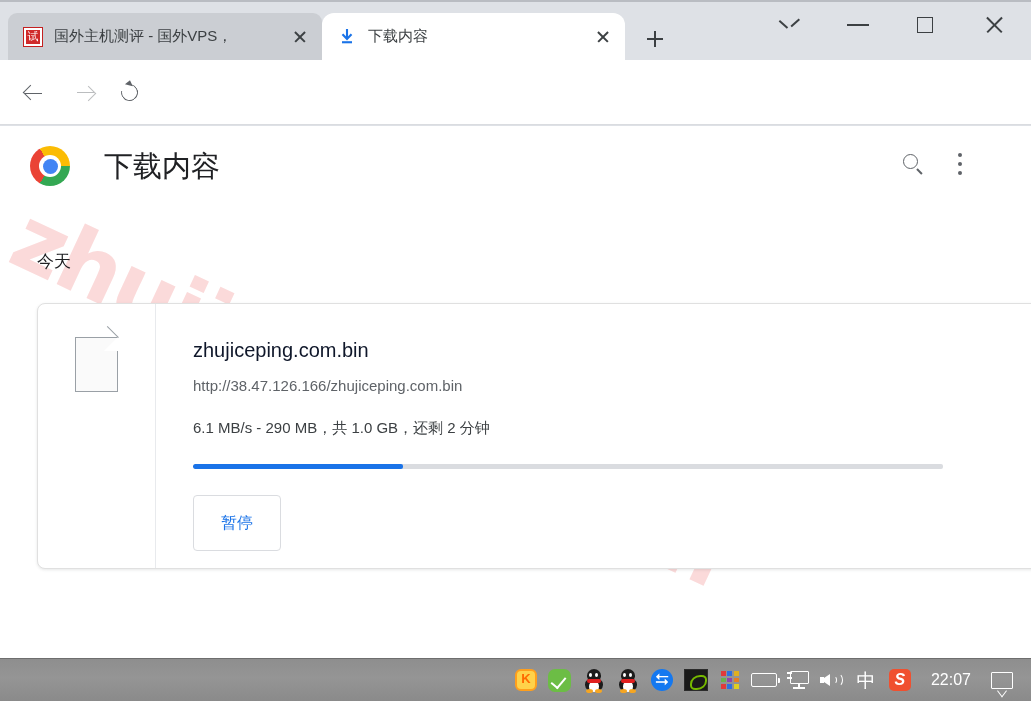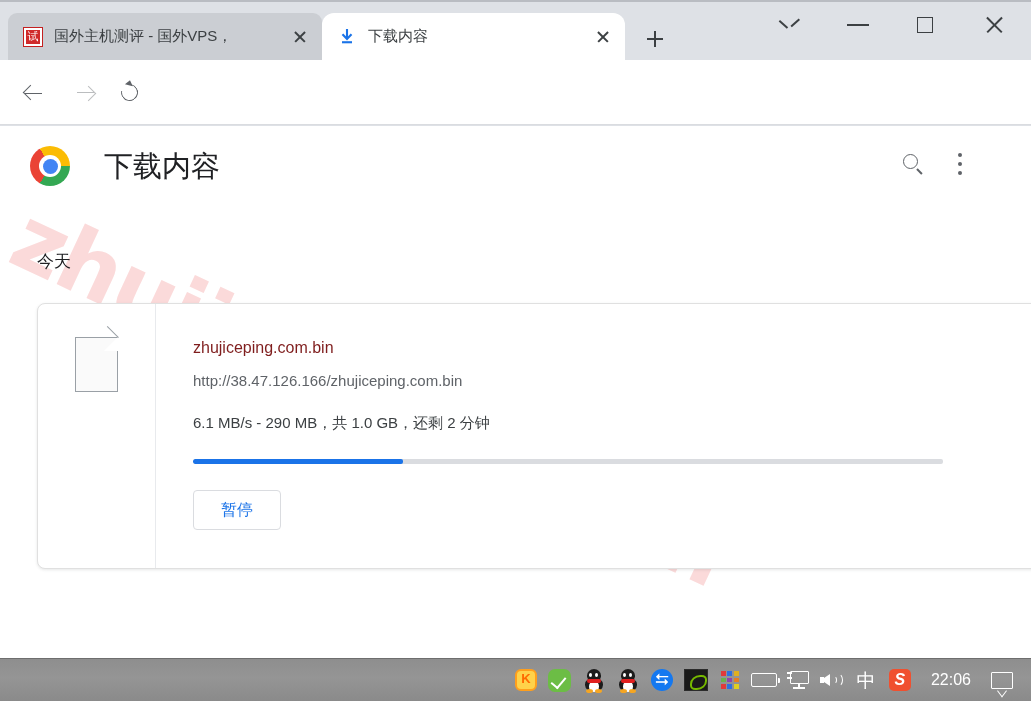--- a/index.html
+++ b/index.html
@@ -243,33 +243,33 @@
     content:""; position:absolute; right:-1.3px; top:-1.3px;
     border-left:14px solid transparent; border-bottom:14px solid #ffffff;
   }
   #file-icon::after{
     content:""; position:absolute; right:-1px; top:-1px; width:15.5px; height:1.3px;
     background:#9aa0a6; transform:rotate(45deg); transform-origin:right top;
   }
 
   #download-info-col { flex:1 1 auto; padding:35px 0 0 37px; position:relative; }
   #file-name {
-    font-size:16px; color:#7f1d1d; font-weight:500; text-decoration:none; display:inline-block;
+    font-size:20px; color:#0f172a; font-weight:500; text-decoration:none; display:inline-block;
   }
   #file-url { margin-top:15px; font-size:15px; color:#5f6368; }
   #download-status { margin-top:25px; font-size:15px; color:#3c4043; }
 
   #progress-track {
     margin-top:26px; width:750px; height:5px; background:#dadce0; border-radius:2px; overflow:hidden;
   }
   #progress-fill { height:100%; background:#1a73e8; border-radius:2px; }
 
   #download-actions { margin-top:26px; display:flex; gap:14px; }
   .action-button {
-    min-width:88px; height:40px; padding:0 20px;
+    min-width:88px; height:56px; padding:0 20px;
     border:1px solid #dadce0; border-radius:4px; background:#fff;
     color:#1a73e8; font-size:16px; font-family:inherit; cursor:pointer;
     display:flex; align-items:center; justify-content:center;
   }
 
   
   #taskbar {
     position:absolute; left:0; top:658px; width:1031px; height:43px;
     background:linear-gradient(to bottom,#8e8e8e 0%,#959595 45%,#8a8a8a 100%);
     border-top:1px solid #6e6e6e;
@@ -521,18 +521,18 @@
           <span class="w1"></span>
           <span class="w2"></span>
         </span>
     </div>
     <div class="tray-item">
       <span class="ico-ime">中</span>
     </div>
     <div class="tray-item">
         <span class="ico-sogou"></span>
       </div>
-    <div id="clock">22:06</div>
+    <div id="clock">22:07</div>
     <div class="tray-item">
         <span class="ico-notify"></span>
       </div>
   </div>
 </div>
 
 </body></html>

